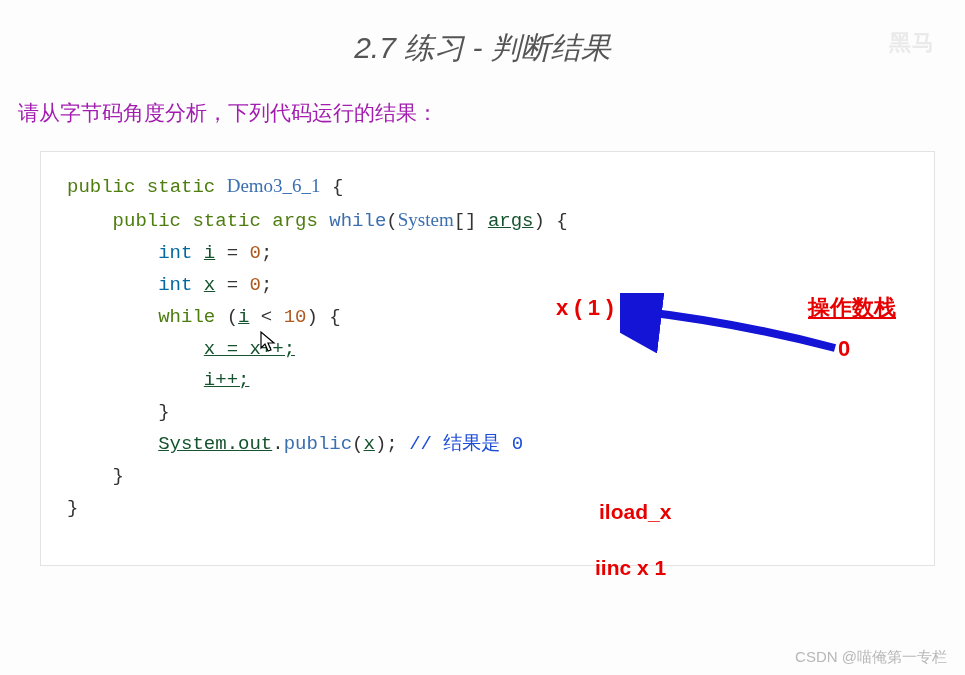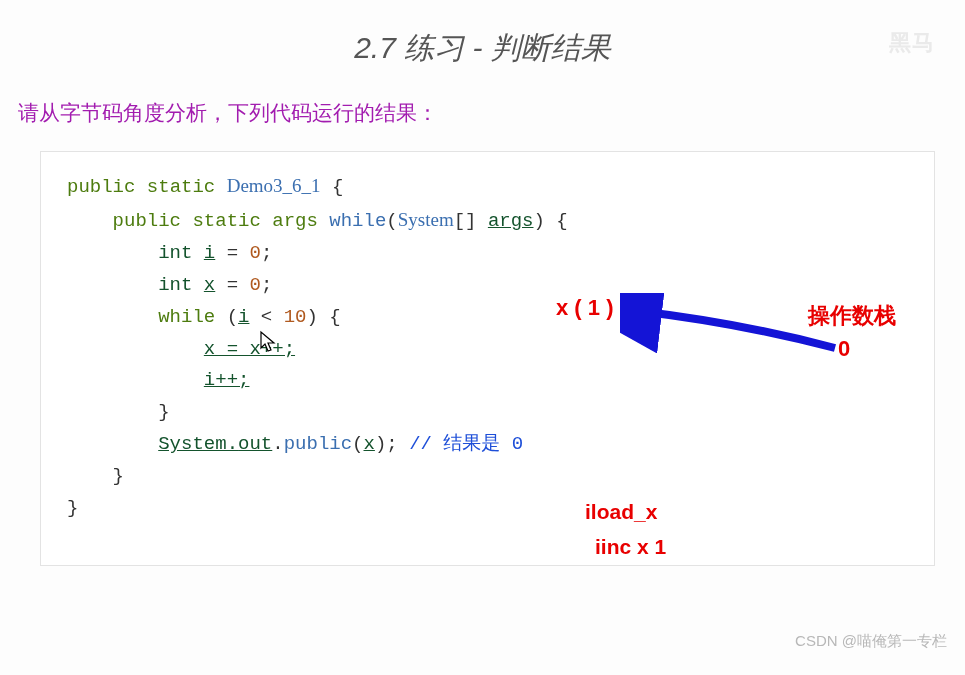--- a/index.html
+++ b/index.html
@@ -35,55 +35,55 @@
   pre.code {
     margin: 0;
     font-family: Consolas, "Courier New", monospace;
     font-size: 19px;
     line-height: 1.68;
     color: #333;
     white-space: pre;
   }
   .kw { color: #4d7c0f; }
   .cls { color: #3b6fb0; font-family: Liberation Serif, serif; }
-  .ty { color: #14532d; }
+  .ty { color: #0369a1; }
   .fn { color: #3b6fb0; }
   .num { color: #b05a20; }
   .cmt { color: #1d4ed8; }
   .var { color: #14532d; text-decoration: underline; }
   .pun { color: #333; }
 
   .cursor-ptr {
     position: absolute;
     left: 218px;
     top: 178px;
     pointer-events: none;
   }
   .annot {
     position: absolute;
     font-family: Arial, "Microsoft YaHei", sans-serif;
     font-weight: bold;
     font-size: 22px;
     color: #e80000;
   }
   .a-x1 { left: 556px; top: 295px; }
-  .a-opstack { left: 808px; top: 301px; }
+  .a-opstack { left: 808px; top: 293px; text-decoration: underline; }
   .a-zero { left: 838px; top: 336px; }
-  .a-iload { left: 585px; top: 500px; font-size:21px;}
-  .a-iinc  { left: 595px; top: 535px; font-size:21px;}
+  .a-iload { left: 599px; top: 500px; font-size:21px;}
+  .a-iinc  { left: 595px; top: 556px; font-size:21px;}
   .arrow {
     position: absolute;
     left: 620px;
     top: 293px;
     pointer-events: none;
   }
   .watermark {
     position: absolute;
     right: 18px;
-    bottom: 24px;
+    bottom: 8px;
     color: #b8b8b8;
     font-size: 15px;
     font-family: Arial, "Microsoft YaHei", sans-serif;
   }
   .wm-shadow {
     position: absolute;
     right: 30px;
     top: 28px;
     color: #eaeaea;
     font-size: 22px;

